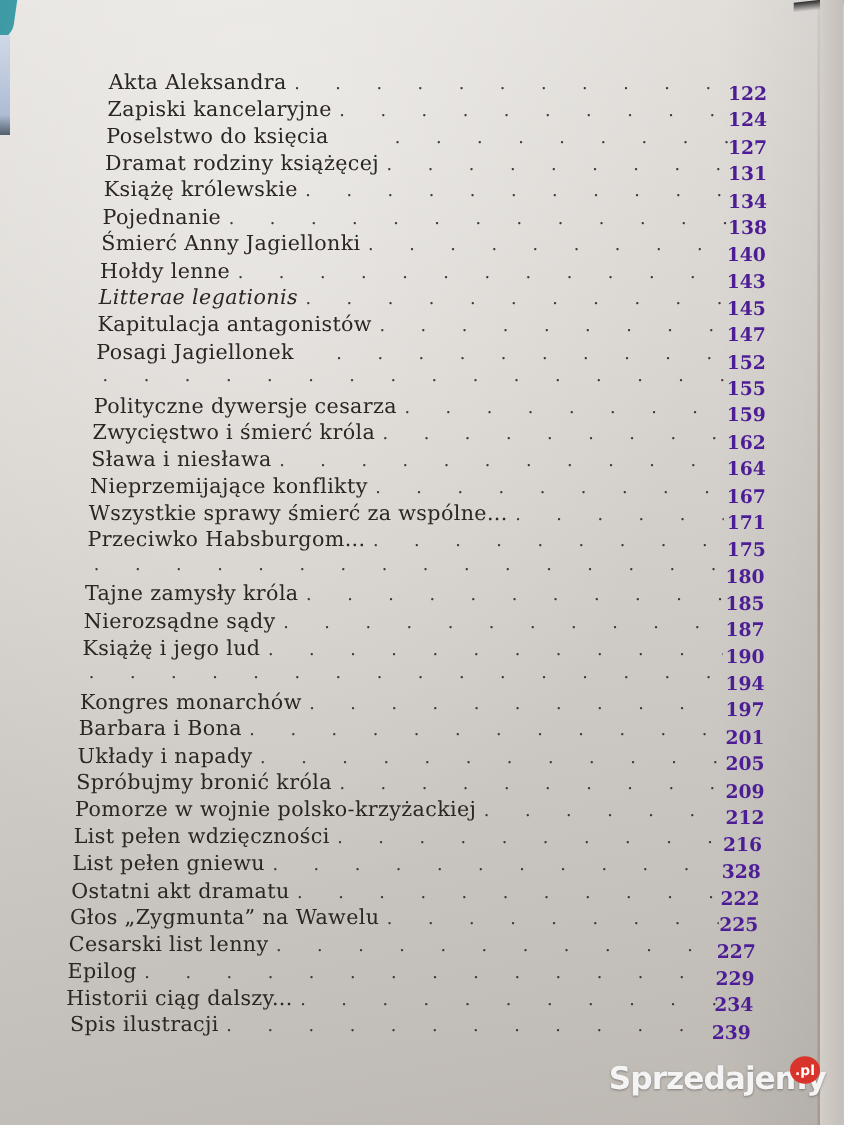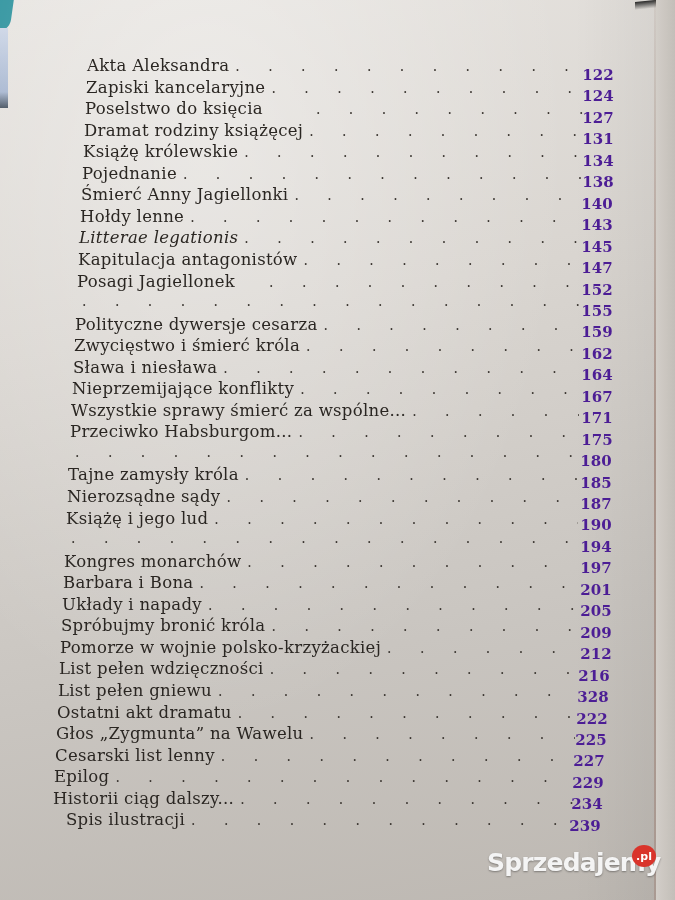--- a/index.html
+++ b/index.html
@@ -242,21 +242,21 @@
     <div class="toc-row" style="top: 767.15px; left: 54px; width: 527px;">
       <span class="toc-title">Epilog</span>
       <span class="toc-leader">. . . . . . . . . . . . . . . . . . . . . . . . . . . . . .</span>
     </div>
     <div class="toc-page" style="top: 773.85px; left: 568px;">229</div>
     <div class="toc-row" style="top: 788.7px; left: 53px; width: 527px;">
       <span class="toc-title">Historii ciąg dalszy...</span>
       <span class="toc-leader">. . . . . . . . . . . . . . . . . . . . . . . . . . . . . .</span>
     </div>
     <div class="toc-page" style="top: 795.3px; left: 567px;">234</div>
-    <div class="toc-row" style="top: 810.25px; left: 66px; width: 528px;">
+    <div class="toc-row" style="top: 810.25px; left: 56px; width: 528px;">
       <span class="toc-title">Spis ilustracji</span>
       <span class="toc-leader">. . . . . . . . . . . . . . . . . . . . . . . . . . . . . .</span>
     </div>
     <div class="toc-page" style="top: 816.75px; left: 565px;">239</div>
   </div>
 
 <div class="watermark">Sprzedajemy</div>
 <div class="watermark-badge">.pl</div>
 
 </body></html>

